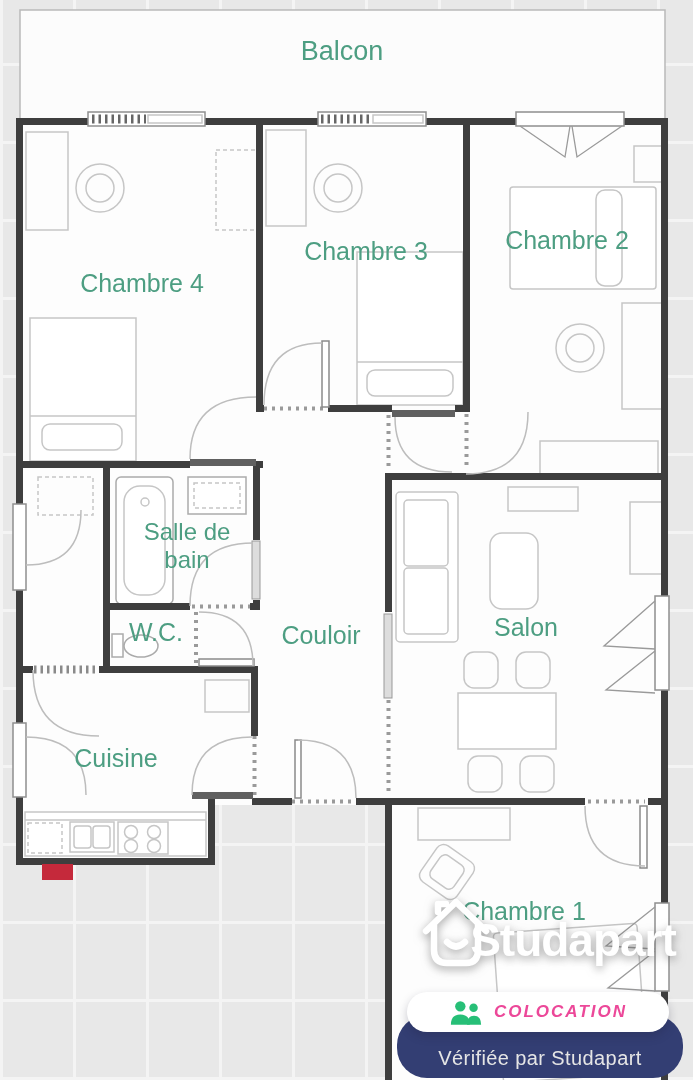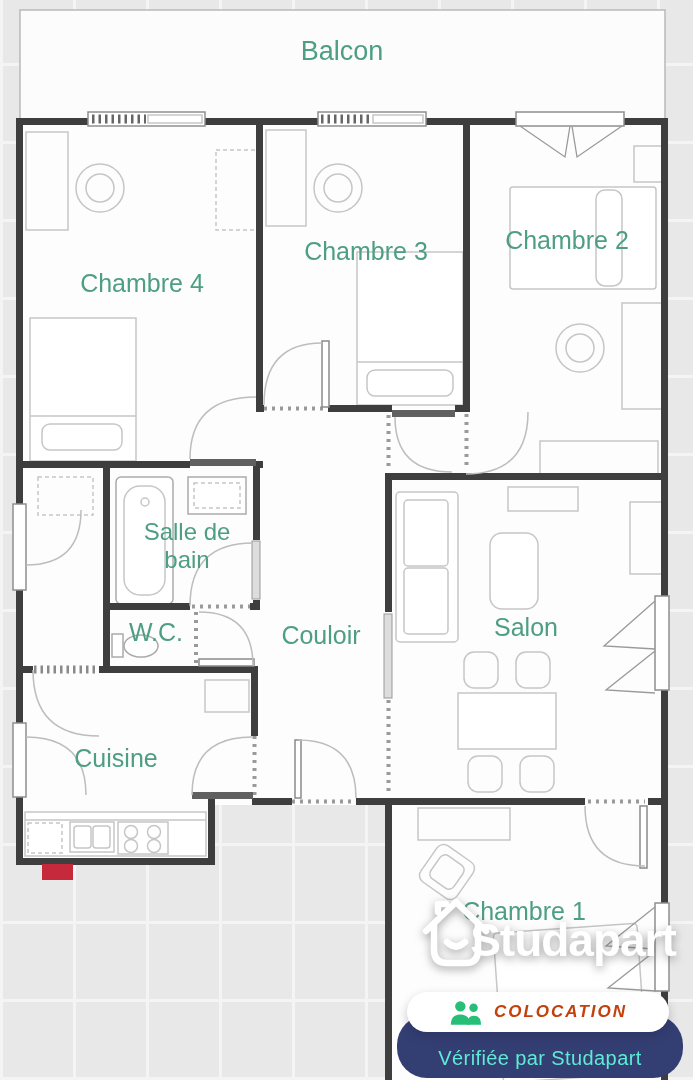--- a/index.html
+++ b/index.html
@@ -41,29 +41,29 @@
   .room-label.small{font-size:24px;}
   .watermark{filter:drop-shadow(0 3px 5px rgba(90,90,90,.55));}
   .wm-stroke{fill:none;stroke:#fff;stroke-width:6.5;stroke-linecap:round;stroke-linejoin:round;}
   .wm-text{fill:#fff;font-size:46px;font-weight:bold;text-anchor:middle;letter-spacing:-1px;}
   .badge-pill{
     position:absolute;left:407px;top:992px;width:262px;height:40px;z-index:4;
     background:#fff;border-radius:21px;box-shadow:0 4px 10px rgba(30,30,60,.25);
     display:flex;align-items:center;justify-content:center;gap:11px;
   }
   .badge-pill .coloc-label{
-    color:#c2410c;font-size:17px;font-weight:800;font-style:italic;letter-spacing:2px;
+    color:#ec4899;font-size:17px;font-weight:800;font-style:italic;letter-spacing:2px;
   }
   .badge-navy{
     position:absolute;left:397px;top:1015px;width:286px;height:63px;z-index:3;
     background:var(--badge-navy);border-radius:30px;
     display:flex;align-items:center;justify-content:center;padding-top:24px;
     box-sizing:border-box;
   }
-  .badge-navy .verified-label{color:#5eead4;font-size:20px;letter-spacing:.4px;}
+  .badge-navy .verified-label{color:#e5e5e5;font-size:20px;letter-spacing:.4px;}
 </style>
 </head>
 <body>
 
 <div class="bg"></div>
 
 <svg class="plan" width="693" height="1080" viewBox="0 0 693 1080">
 
   <g>
     <rect class="balc" x="20" y="10" width="645" height="110"></rect>

